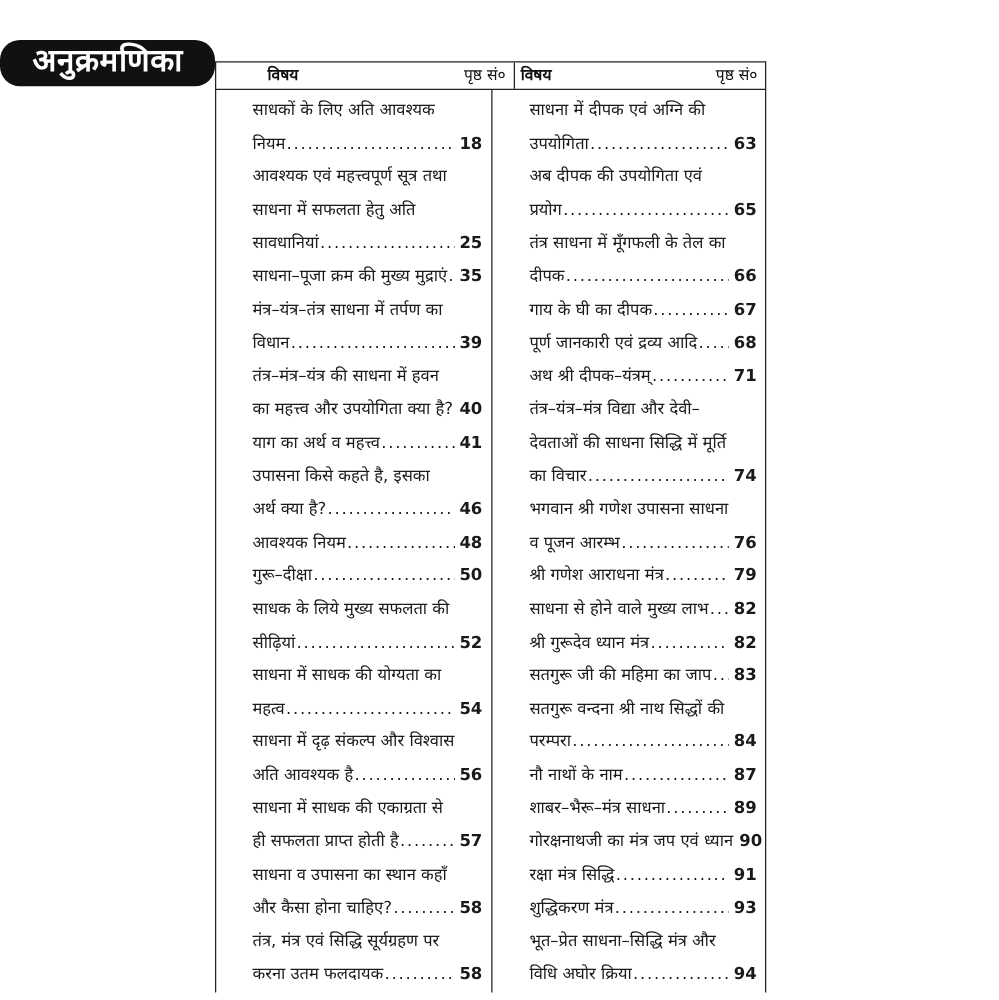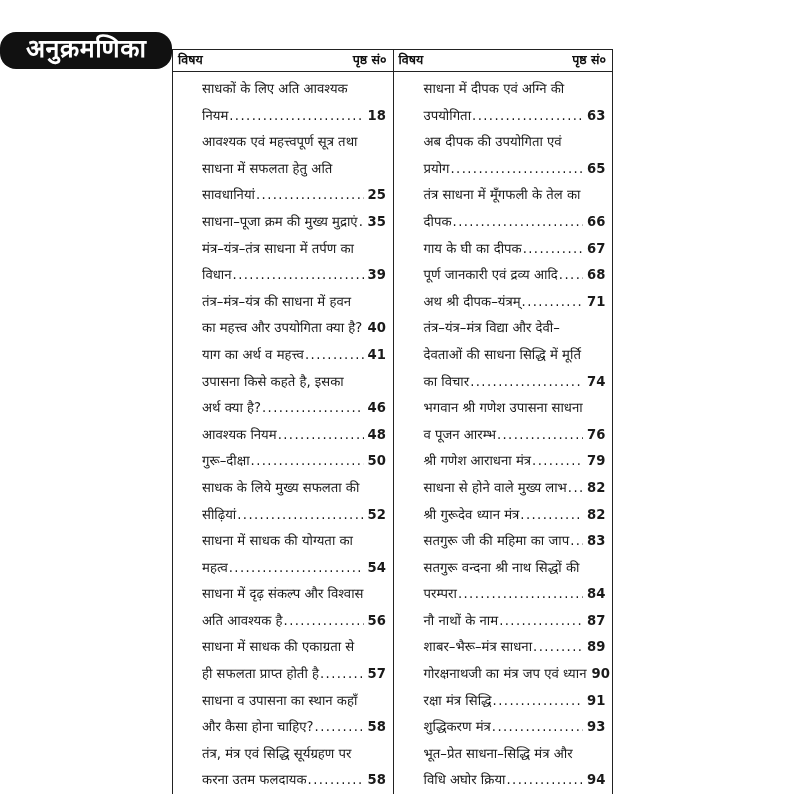--- a/index.html
+++ b/index.html
@@ -52,38 +52,39 @@
     top: 49px;
     width: 441px;
     box-sizing: border-box;
   }
 
   .toc-header {
     display: flex;
     border: 1.5px solid #222;
     box-sizing: border-box;
     height: 23px;
+    padding-left: 36px;
   }
   .toc-header .hcol {
     flex: 1 1 50%;
     display: flex;
     align-items: center;
     justify-content: space-between;
     box-sizing: border-box;
     padding: 0 6px 0 5px;
     font-family: "DejaVu Sans", sans-serif;
     font-weight: 700;
     font-size: 12.5px;
     line-height: 1;
   }
   .toc-header .hcol + .hcol {
     border-left: 1.5px solid #222;
   }
   .hsub { }
-  .hpage { font-weight: 700; }
+  .hpage { font-weight: 400; }
 
   
   .toc-body {
     display: flex;
     width: 441px;
     box-sizing: border-box;
   }
   .col {
     flex: 0 0 220.5px;
     width: 220.5px;

